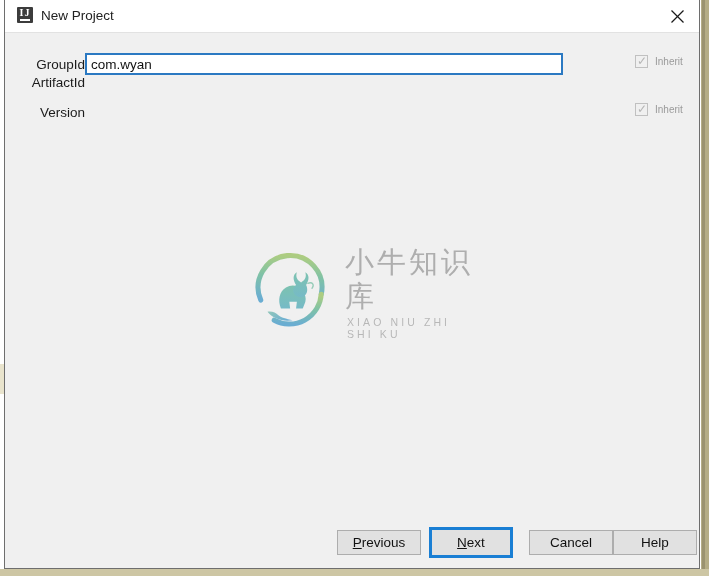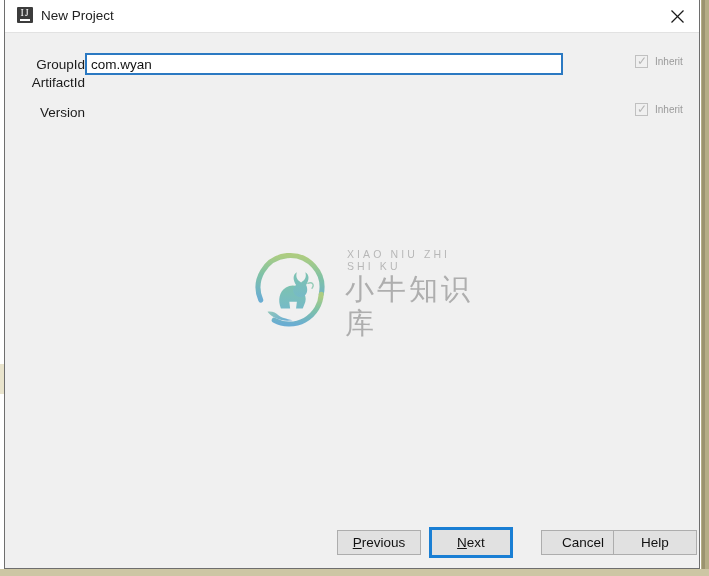--- a/index.html
+++ b/index.html
@@ -79,21 +79,21 @@
     background: #3c3c3c;
     border-radius: 1px;
   }
   #app-icon .ij-text {
     position: absolute;
     left: 0; right: 0;
     top: 1px;
     text-align: center;
     color: #ffffff;
     font-size: 10px;
-    font-weight: normal;
+    font-weight: bold;
     letter-spacing: 1px;
     font-family: "Liberation Serif", serif;
     line-height: 10px;
   }
   #app-icon .ij-bar {
     position: absolute;
     left: 3px;
     right: 3px;
     bottom: 2px;
     height: 2px;
@@ -254,21 +254,21 @@
     display: flex;
     align-items: center;
     justify-content: center;
     cursor: default;
     padding: 0;
   }
   .dlg-button .mnem { text-decoration: underline; }
   #btn-previous { left: 332px; width: 84px; }
   #btn-next     { left: 424px; width: 84px; top: 11px; height: 31px;
                   border: 3px solid #1a7fd4; background: #e1e1e1; }
-  #btn-cancel   { left: 536px; width: 84px; }
+  #btn-cancel   { left: 524px; width: 84px; }
   #btn-help     { left: 608px; width: 84px; }
 </style>
 </head>
 <body>
 
 <div id="desktop-bg"></div>
 <div id="bg-strip-left"></div>
 <div id="bg-strip-right"></div>
 <div id="bg-strip-right-inner"></div>
 <div id="bg-strip-bottom"></div>
@@ -345,22 +345,22 @@
       <path d="M 56 44 C 52 38 52 32 57 29 C 55 35 58 39 62 41
                C 66 39 69 35 67 29 C 72 32 72 38 68 44
                C 70 48 70 54 66 57 C 61 60 55 58 53 53 C 52 49 53 46 56 44 Z" fill="url(#gradOx)"></path>
 
       <path d="M 22 76 C 28 84 40 88 52 86 C 44 84 38 83 35 80
                C 32 77 27 75 22 76 Z" fill="url(#gradHand)"></path>
 
       <path d="M 70 42 C 76 40 78 44 75 48" fill="none" stroke="#8fc9b4" stroke-width="1.6" stroke-linecap="round"></path>
     </svg>
     <div id="watermark-text">
+      <div id="watermark-cn">小牛知识库</div>
       <div id="watermark-py">XIAO NIU ZHI SHI KU</div>
-      <div id="watermark-cn">小牛知识库</div>
     </div>
   </div>
 
   <div id="button-bar">
     <div class="dlg-button" id="btn-previous">
       <span class="mnem">P</span>
         <span>revious</span>
     </div>
     <div class="dlg-button" id="btn-next">
       <span class="mnem">N</span>

